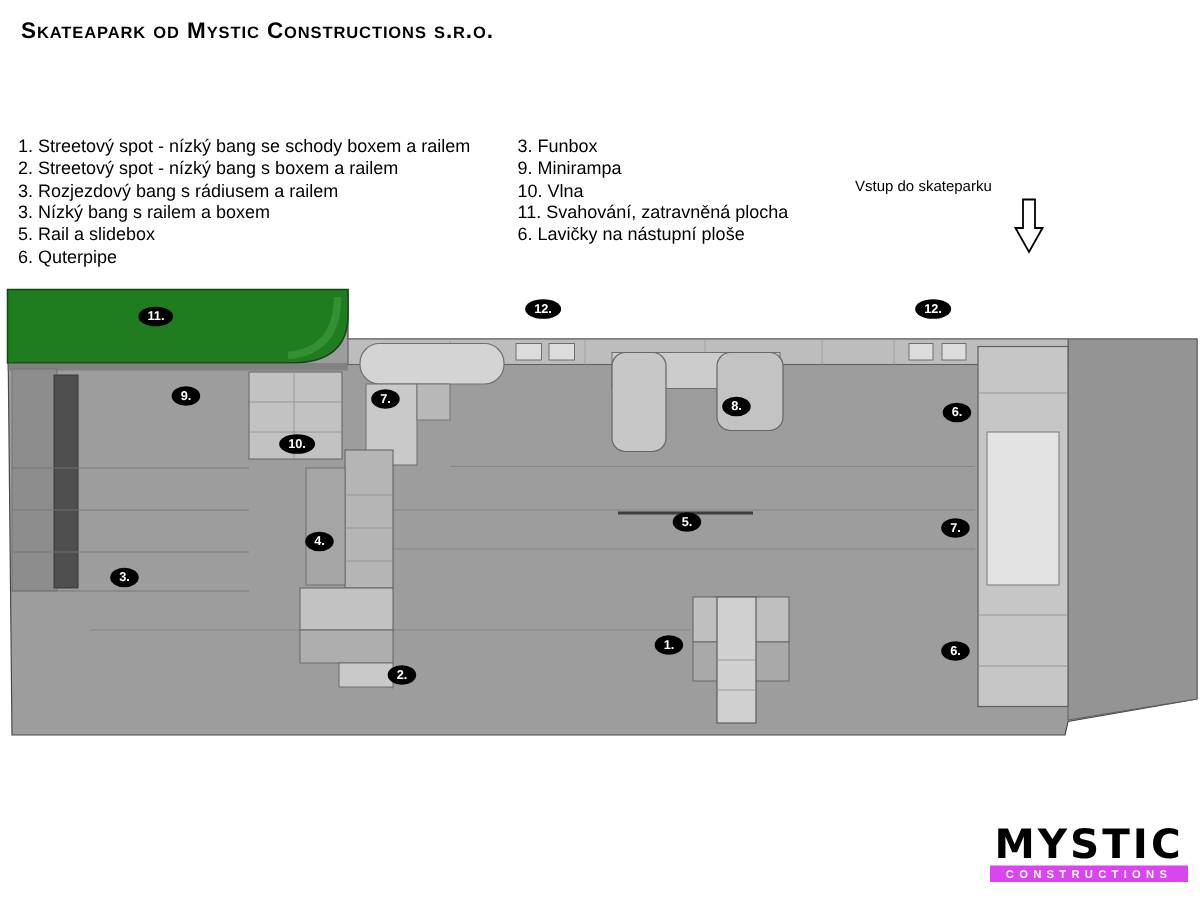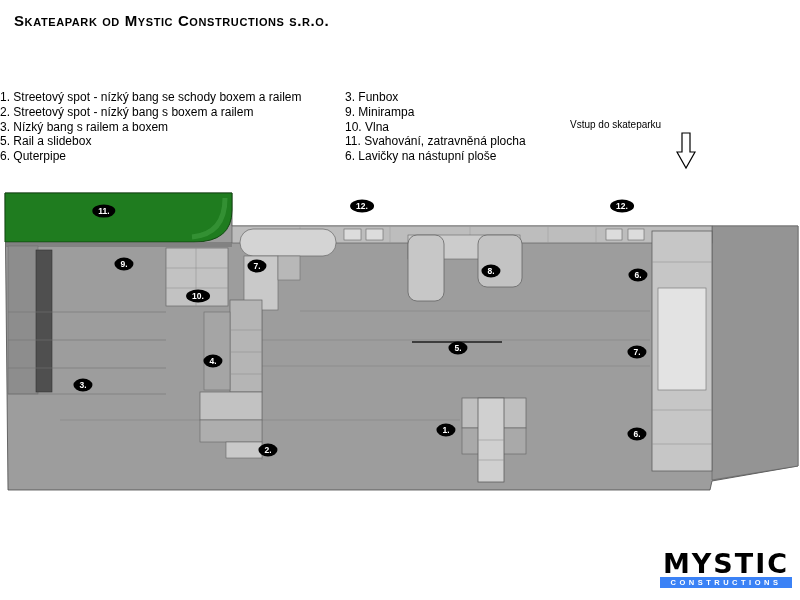--- a/index.html
+++ b/index.html
@@ -12,21 +12,21 @@
   .title{
     position:absolute;left:14px;top:12px;
     font-size:15px;font-weight:600;font-variant:small-caps;
     letter-spacing:0.6px;
   }
   .legend{
     position:absolute;top:90px;
     font-size:12px;line-height:14.8px;
     list-style:none;margin:0;padding:0;
   }
-  .legend-left{left:0;}
+  .legend-left{left:12px;}
   .legend-right{left:345px;}
   .entrance-label{
     position:absolute;left:570px;top:119px;
     font-size:10px;
   }
   .entrance-arrow{
     position:absolute;left:676px;top:132px;
   }
   .plan-svg{
     position:absolute;left:0;top:190px;
@@ -41,33 +41,34 @@
     z-index:5;white-space:nowrap;
   }
   .logo{
     position:absolute;left:660px;top:551px;width:132px;text-align:center;
   }
   .logo-top{
     font-size:27px;font-weight:700;letter-spacing:2px;
     font-family:"DejaVu Sans", sans-serif;line-height:26px;
   }
   .logo-bar{
-    margin-top:0px;background:#3b82f6;color:#fff;
+    margin-top:0px;background:#d946ef;color:#fff;
     font-size:7.5px;letter-spacing:3.5px;font-weight:bold;
     height:11px;line-height:11px;
   }
 </style>
 </head>
 <body>
 
 <div class="title">Skateapark od Mystic Constructions s.r.o.</div>
 
 <ul class="legend legend-left">
   <li>1. Streetový spot - nízký bang se schody boxem a railem</li>
   <li>2. Streetový spot - nízký bang s boxem a railem</li>
+  <li>3. Rozjezdový bang s rádiusem a railem</li>
   <li>3. Nízký bang s railem a boxem</li>
   <li>5. Rail a slidebox</li>
   <li>6. Quterpipe</li>
 </ul>
 
 <ul class="legend legend-right">
   <li>3. Funbox</li>
   <li>9. Minirampa</li>
   <li>10. Vlna</li>
   <li>11. Svahování, zatravněná plocha</li>

